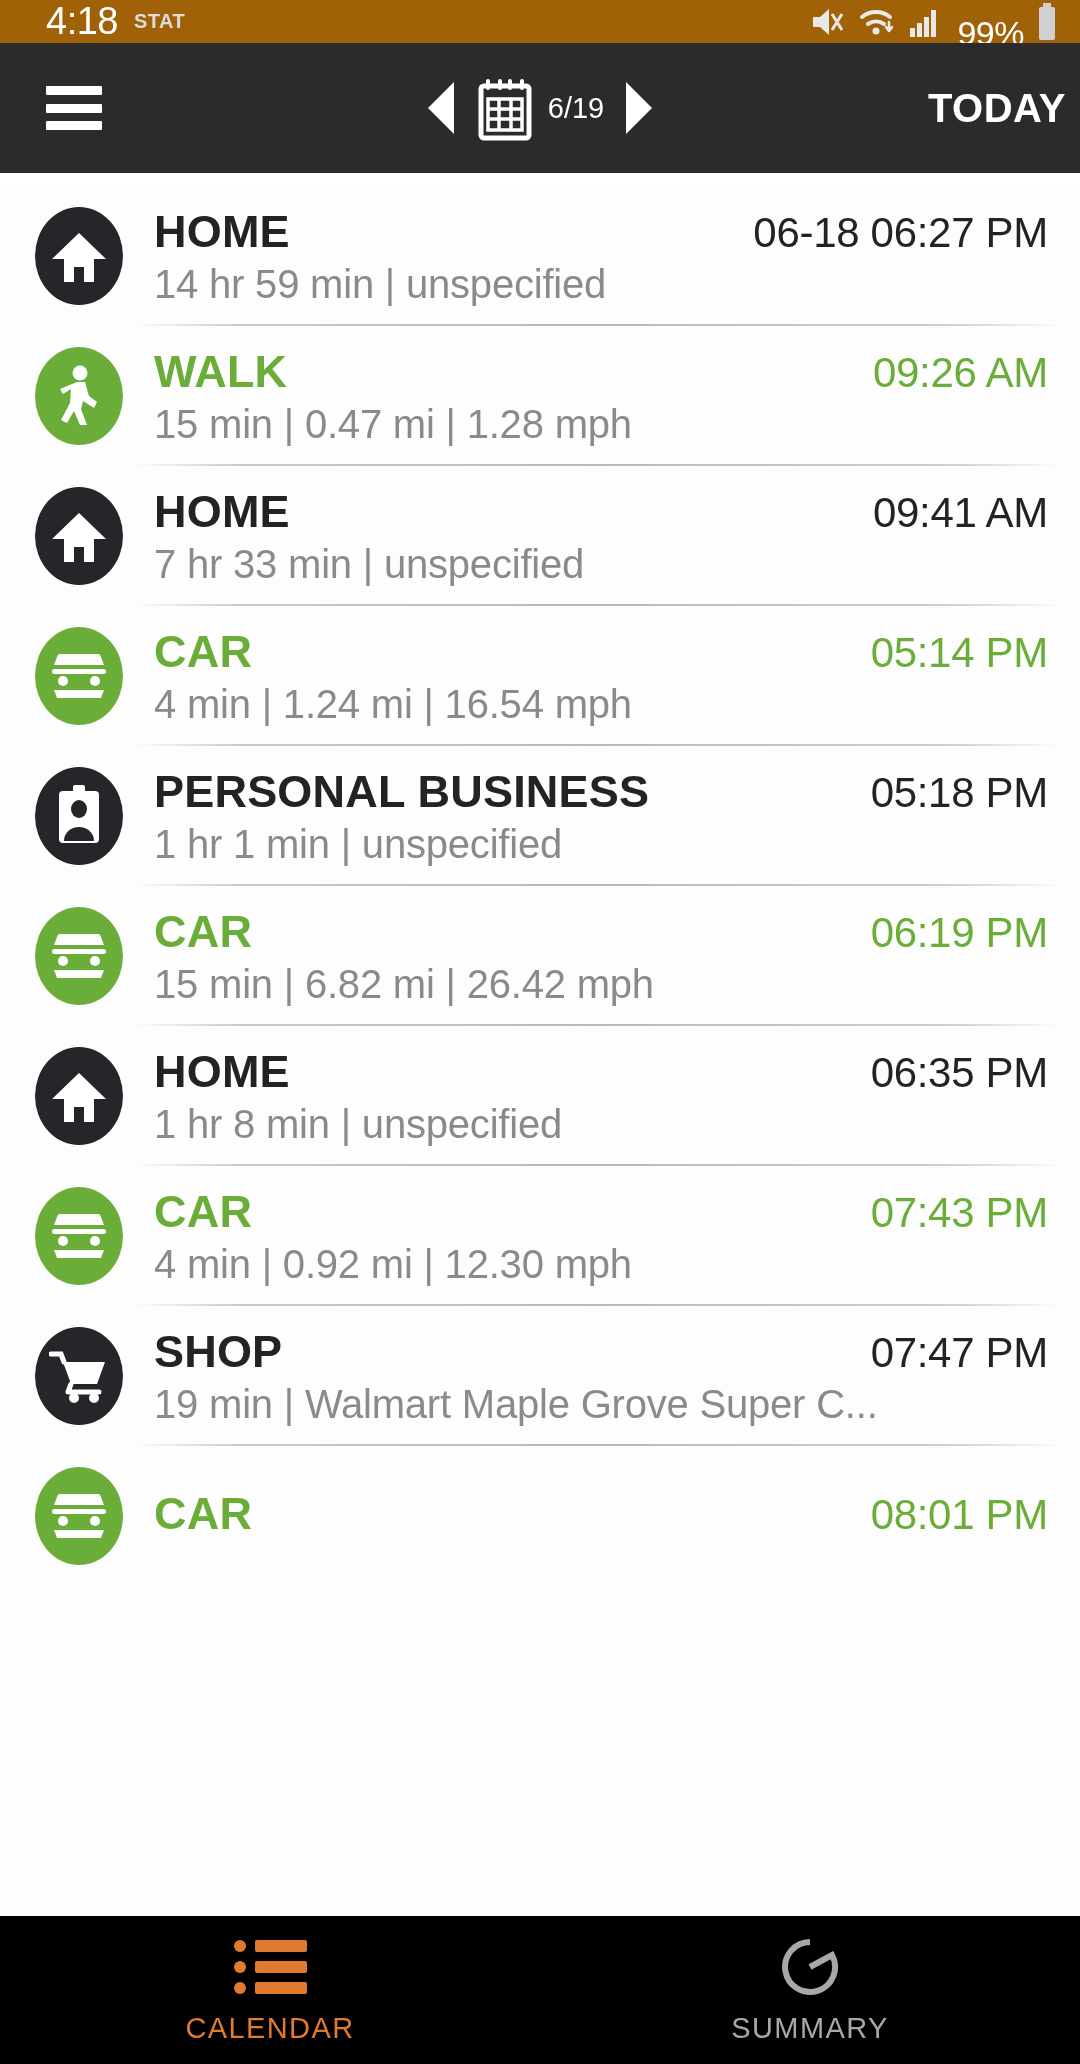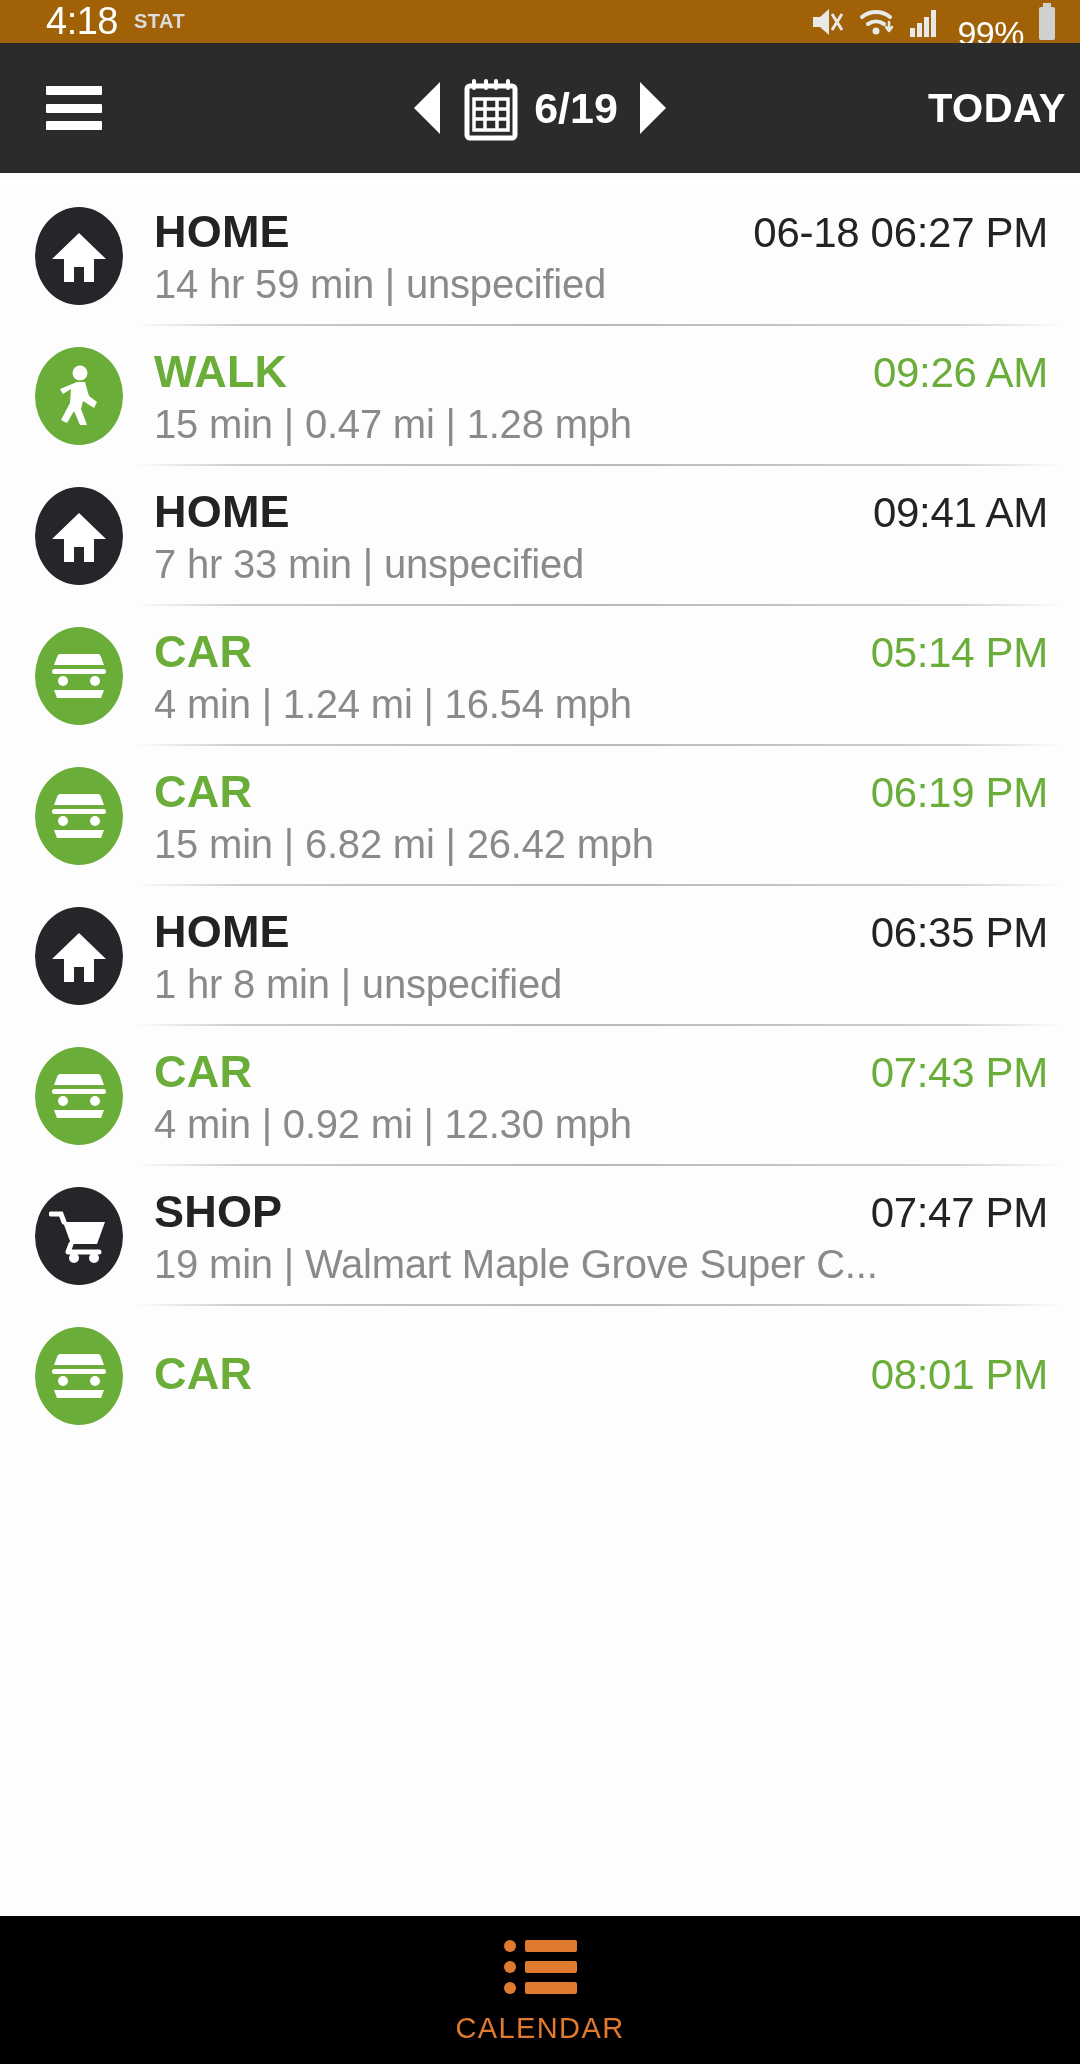--- a/index.html
+++ b/index.html
@@ -35,21 +35,21 @@
   .datenav {
     position:absolute; left:0; right:0; top:0; bottom:0;
     display:flex; align-items:center; justify-content:center; gap:22px;
     pointer-events:none;
   }
   .datenav > * { pointer-events:auto; }
   .arrow-l, .arrow-r { width:0; height:0; cursor:pointer; }
   .arrow-l { border-top:26px solid transparent; border-bottom:26px solid transparent; border-right:26px solid #ffffff; }
   .arrow-r { border-top:26px solid transparent; border-bottom:26px solid transparent; border-left:26px solid #ffffff; }
   .cal-group { display:flex; align-items:center; gap:14px; cursor:pointer; }
-  .date-label { color:#ffffff; font-size:43px; font-weight:700; letter-spacing:0px; }
+  .date-label { color:#ffffff; font-size:29px; font-weight:400; letter-spacing:0px; }
   .today-btn {
     position:absolute; right:0px; top:50%; transform:translateY(-50%);
     color:#ffffff; font-size:40px; font-weight:700; letter-spacing:0.5px;
     padding:10px 14px 10px 20px; cursor:pointer; white-space:nowrap;
   }
 
   
   .list {
     position:absolute; top:186px; left:0; right:0; bottom:0;
     background:#fdfdfd; overflow:hidden;
@@ -228,20 +228,39 @@
               <path d="M6 42 h50 l-3 8 H9 Z" fill="#ffffff"></path>
             </svg>
           </div>
         </div>
         <div class="rowbody">
           <div class="rowtop">
             <span class="title c-green">CAR</span>
             <span class="time c-green">05:14 PM</span>
           </div>
           <div class="sub">4 min | 1.24 mi | 16.54 mph</div>
+        </div>
+      </div>
+      <div class="row">
+        <div class="ic-wrap">
+          <div class="badge dark">
+            <svg width="48" height="62" viewBox="0 0 48 62">
+              <rect x="4" y="6" width="40" height="52" rx="4" fill="#ffffff"></rect>
+              <rect x="18" y="0" width="12" height="8" rx="2" fill="#ffffff"></rect>
+              <ellipse cx="24" cy="24" rx="8" ry="9" fill="#26262a"></ellipse>
+              <path d="M9 56 a15 14 0 0 1 30 0 Z" fill="#26262a"></path>
+            </svg>
+          </div>
+        </div>
+        <div class="rowbody">
+          <div class="rowtop">
+            <span class="title c-dark">PERSONAL BUSINESS</span>
+            <span class="time c-dark">05:18 PM</span>
+          </div>
+          <div class="sub">1 hr 1 min | unspecified</div>
         </div>
       </div>
       <div class="row">
         <div class="ic-wrap">
           <div class="badge green">
             <svg width="62" height="56" viewBox="0 0 62 56">
               <path d="M12 6 q-2 0 -2.6 2 L6 17 h50 l-3.4 -9 Q52 6 50 6 Z" fill="#ffffff"></path>
               <rect x="4" y="21" width="54" height="5" rx="2.5" fill="#ffffff"></rect>
               <circle cx="15" cy="33" r="5" fill="#ffffff"></circle>
               <circle cx="47" cy="33" r="5" fill="#ffffff"></circle>
@@ -351,15 +370,23 @@
           <div class="ci-row">
               <span class="ci-dot"></span>
               <span class="ci-bar"></span>
             </div>
         </div>
       </div>
       <span class="navlabel">CALENDAR</span>
     </div>
 
 
+    <div class="navitem">
+      <div class="navicon">
+        <svg class="icn" width="58" height="60" viewBox="0 0 58 60">
+          <path d="M29 5 a25 25 0 1 0 22 13 L29 30" fill="none" stroke="#a8a8a8" stroke-width="6" stroke-linecap="butt"></path>
+        </svg>
+      </div>
+      <span class="navlabel">SUMMARY</span>
+    </div>
 
   </div>
 </div>
 
 </body></html>

